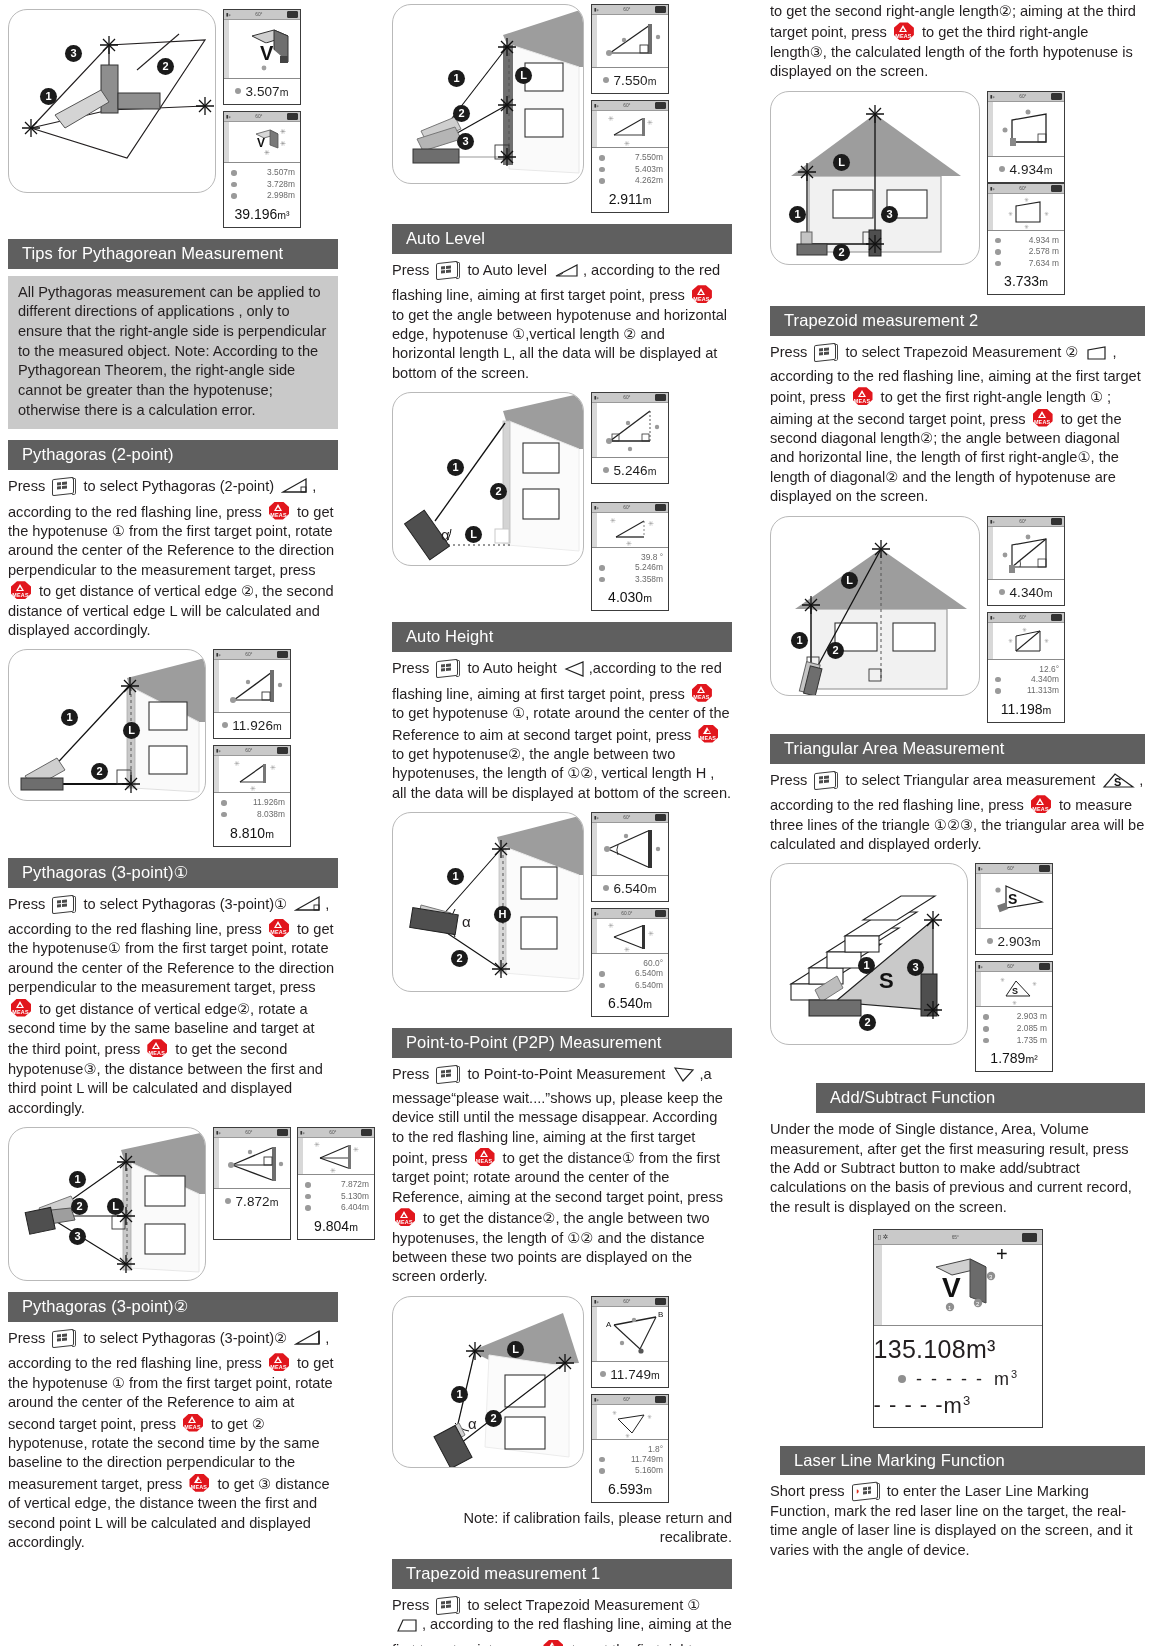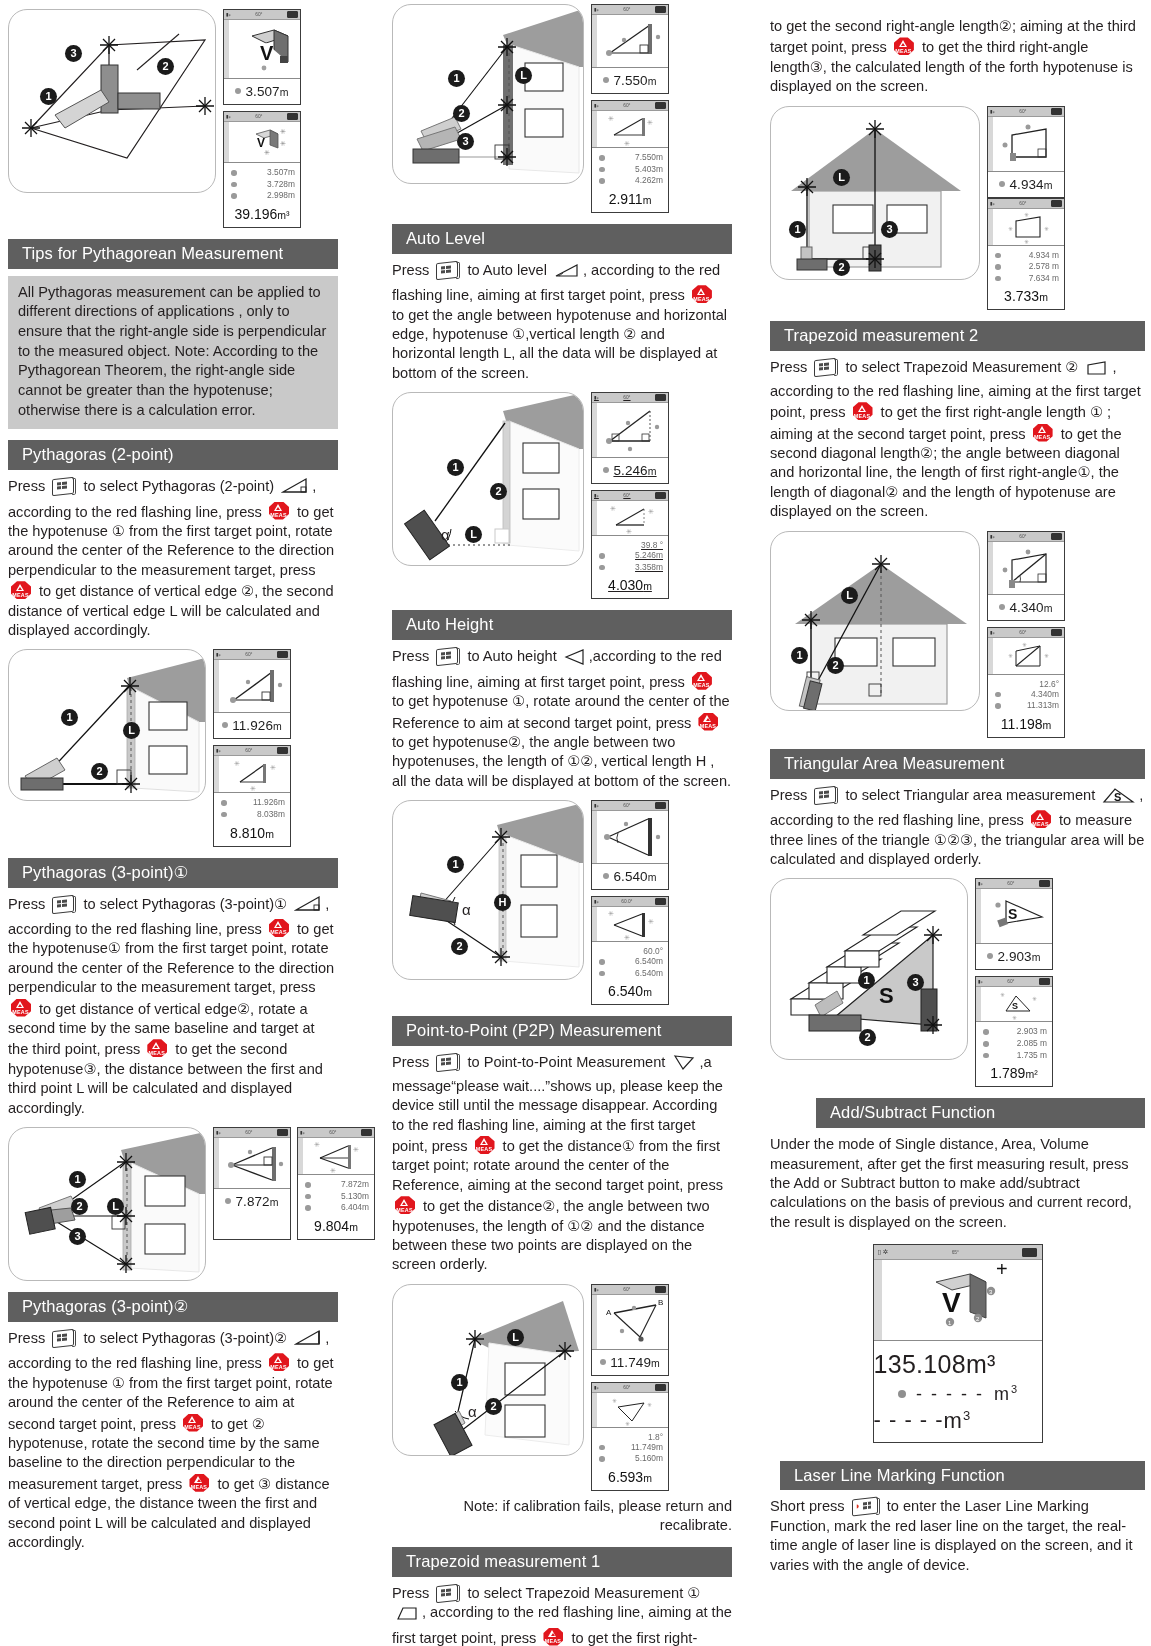--- a/index.html
+++ b/index.html
@@ -617,21 +617,21 @@
           <rect x="102" y="136" width="14" height="14" fill="#fff" stroke="#c9c9c9" stroke-width="1"></rect>
           <path d="M50 152 A 24 24 0 0 0 58 136" fill="none" stroke="#111" stroke-width="1"></path>
           <rect x="22" y="120" width="24" height="44" fill="#4f4f4f" stroke="#222" stroke-width="1" transform="rotate(-35 34 142)"></rect>
         </svg>
         <div class="badge" style="left:54px;top:66px;">1</div>
         <div class="badge" style="left:97px;top:90px;">2</div>
         <div class="badge" style="left:72px;top:133px;">L</div>
         <div class="alpha" style="left:48px;top:133px;">α</div>
       </div>
 
-      <div style="display:flex;flex-direction:column;gap:6px;text-decoration:underline;">
+      <div style="display:flex;flex-direction:column;gap:18px;">
         <div class="lcd lcd-sm">
           <div class="bar">
               <span>▮⁎</span>
               <span class="mid">60°</span>
               <span class="batt"></span>
             </div>
           <div class="icon-area" style="height:54px;">
             <div class="side"></div>
             <svg width="78" height="54" viewBox="0 0 78 54">
               <line x1="18" y1="38" x2="58" y2="8" stroke="#222" stroke-width="1.3"></line>
@@ -898,21 +898,21 @@
           </svg>
       </span><span>, according to the red flashing line, aiming at the first target point, press</span>
       <span class="ico ico-meas"><span class="oct"></span><span class="tri"></span><span class="tri2"></span><span class="lbl">MEAS</span></span>
       <span>to get the first right-angle length①; aiming at the second target point, press</span>
       
     </div>
   </div>
 
   <div class="col col-3">
 
-    <div class="txt" style="margin-top:17px;">
+    <div class="txt" style="margin-top:2px;">
       <span>to get the second right-angle length②; aiming at the third target point, press</span>
       <span class="ico ico-meas"><span class="oct"></span><span class="tri"></span><span class="tri2"></span><span class="lbl">MEAS</span></span>
       <span>to get the third right-angle length③, the calculated length of the forth hypotenuse is displayed on the screen.</span>
     </div>
 
     <div class="fig">
       <div class="scene" style="width:208px;height:172px;">
         <svg width="208" height="172" viewBox="0 0 208 172">
           <polygon points="104,22 190,84 20,84" fill="#9d9d9d"></polygon>
           <rect x="38" y="84" width="132" height="76" fill="#f1f1f1" stroke="#9d9d9d" stroke-width="1.2"></rect>

